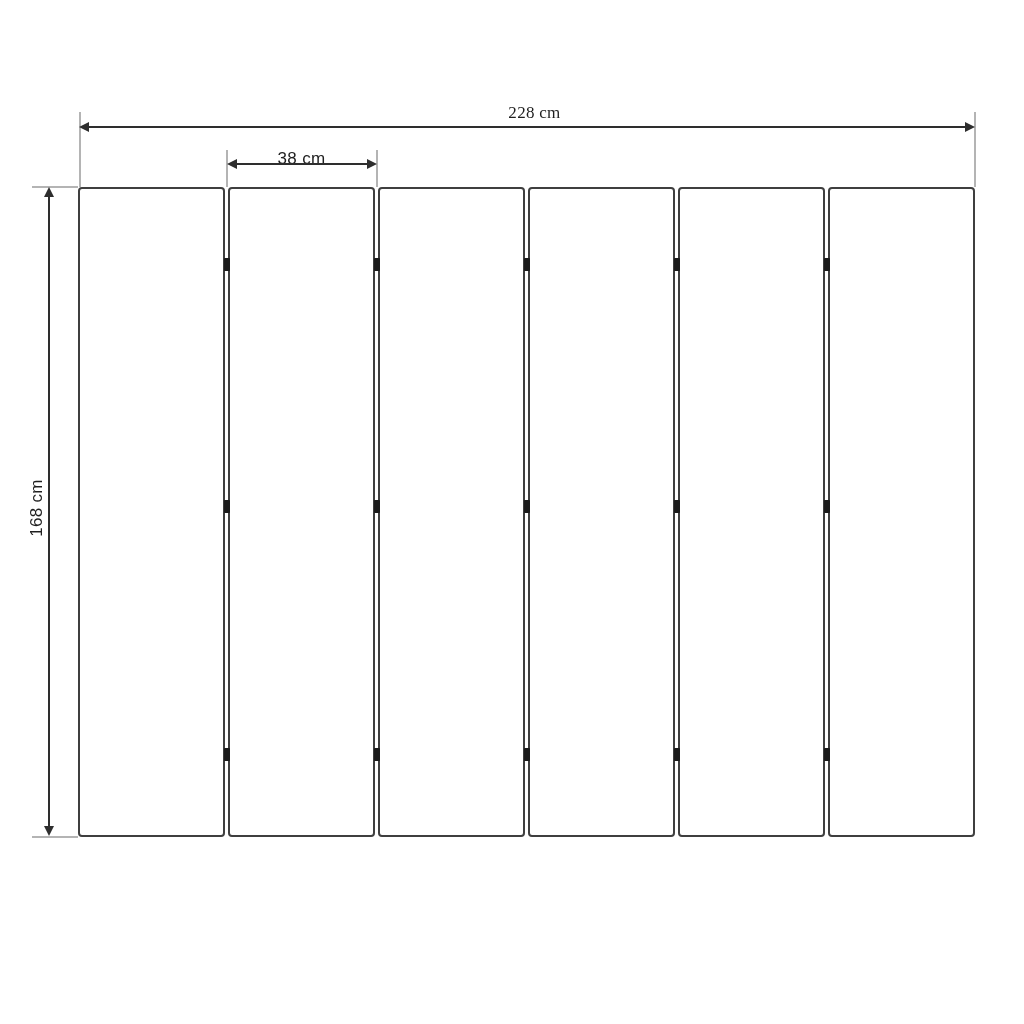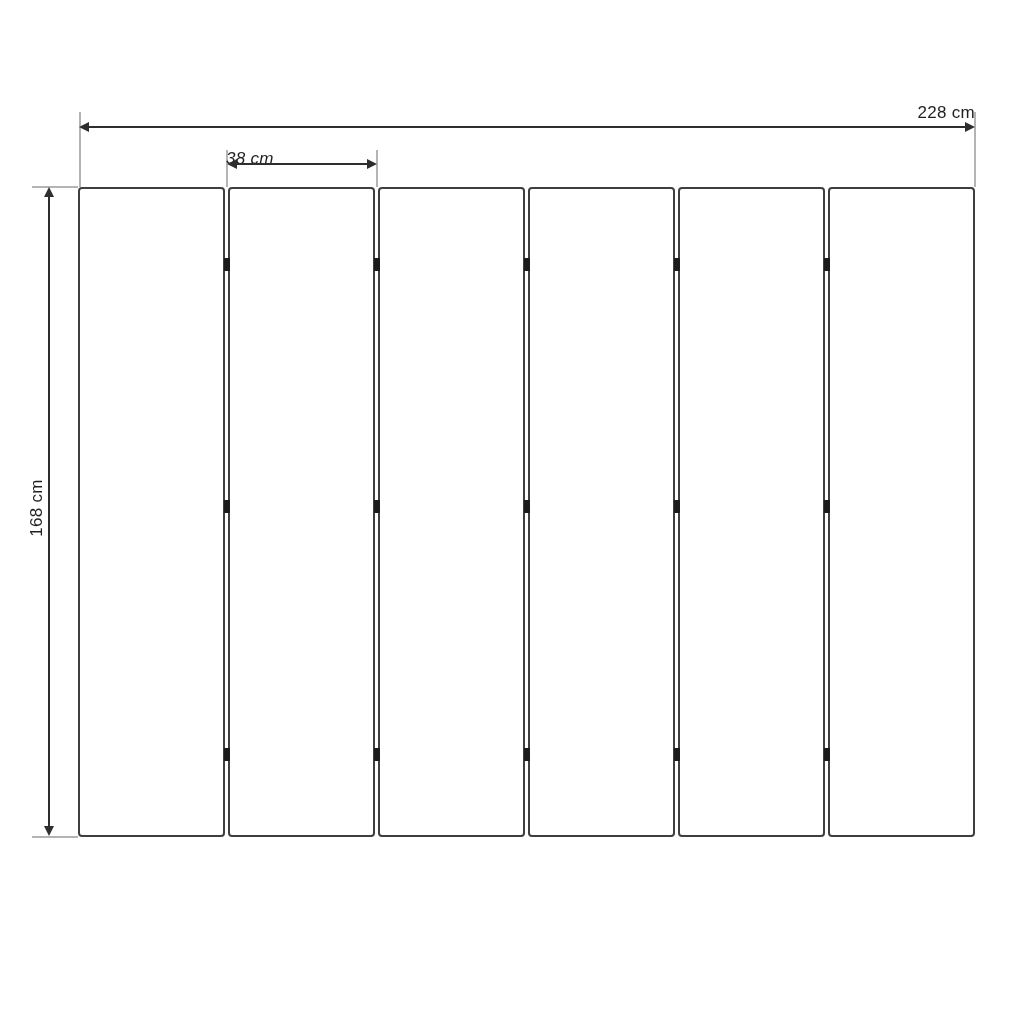--- a/index.html
+++ b/index.html
@@ -28,22 +28,22 @@
   #arr-total-right{left:965px; top:122px;border-top:5px solid transparent;border-bottom:5px solid transparent;border-left:10px solid var(--dim,#2e2e2e);}
   #arr-panel-left {left:226.5px;top:159px;border-top:5px solid transparent;border-bottom:5px solid transparent;border-right:10px solid var(--dim,#2e2e2e);}
   #arr-panel-right{left:366.5px;top:159px;border-top:5px solid transparent;border-bottom:5px solid transparent;border-left:10px solid var(--dim,#2e2e2e);}
   #arr-height-top   {left:43.5px;top:187px;border-left:5px solid transparent;border-right:5px solid transparent;border-bottom:10px solid var(--dim,#2e2e2e);}
   #arr-height-bottom{left:43.5px;top:826px;border-left:5px solid transparent;border-right:5px solid transparent;border-top:10px solid var(--dim,#2e2e2e);}
   
   .label{
     position:absolute;color:var(--text,#1f1f1f);
     font-size:17px;line-height:22px;letter-spacing:.3px;white-space:nowrap;
   }
-  #lbl-total {left:78px; width:897px;top:102px;text-align:right;}
-  #lbl-panel {left:226px;width:151px;top:148px;font-style:italic;}
+  #lbl-total {left:86px; width:897px;top:102px;text-align:center;font-family:Liberation Serif, serif;}
+  #lbl-panel {left:226px;width:151px;top:148px;text-align:center;}
   #lbl-height{left:37px; top:508px;transform:translate(-50%,-50%) rotate(-90deg);}
   
   #panels{
     position:absolute;left:78px;top:187px;width:897px;height:650px;
     display:flex;gap:3px;
   }
   .panel{
     flex:1;background:var(--panel-fill,#ffffff);
     border:2px solid var(--panel-border,#3f3f3f);
     border-radius:4px;box-sizing:border-box;

